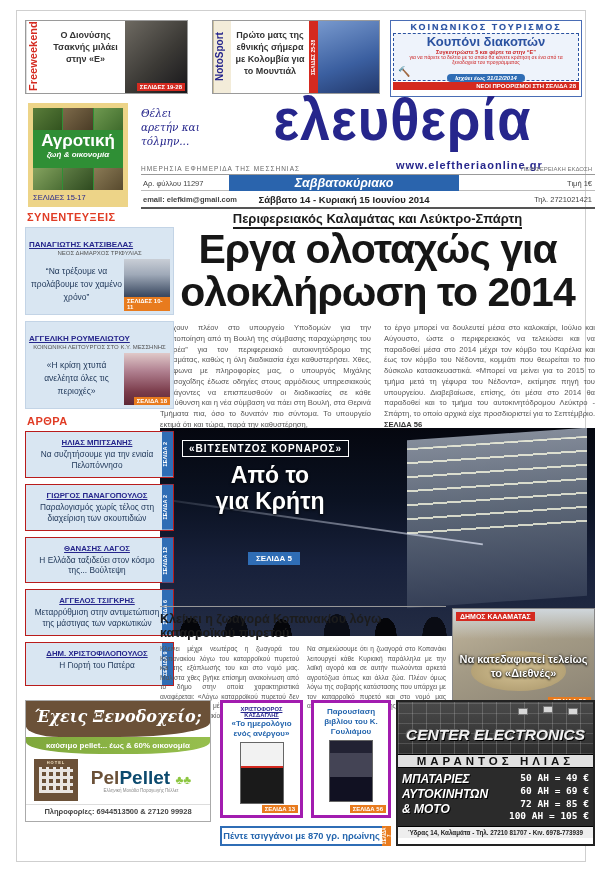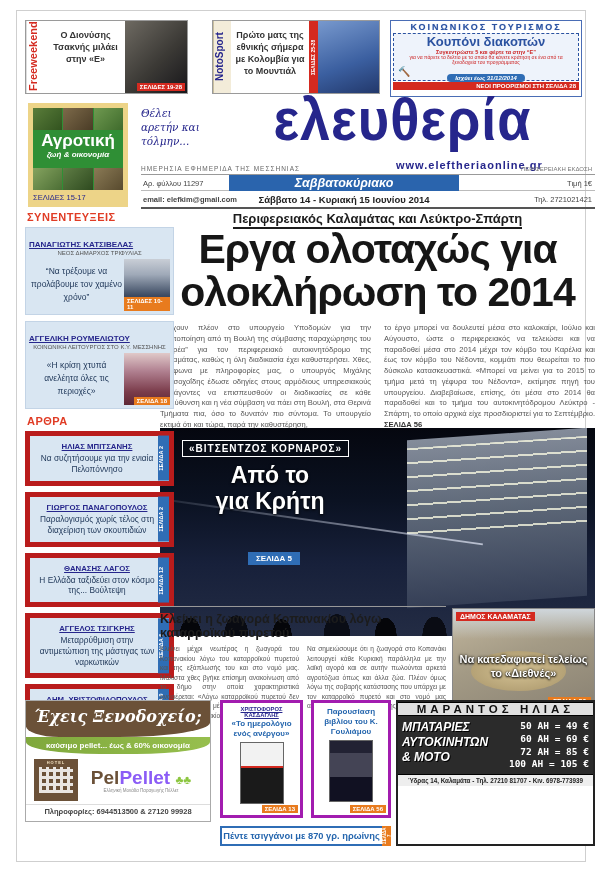--- a/index.html
+++ b/index.html
@@ -84,21 +84,21 @@
   .side-head { color:#e03c25; font-weight:bold; font-size:11px; letter-spacing:.5px; margin:2px 0 4px 2px; }
   .intv { position:relative; background:#d9e6f2; border:1px solid #c3d4e6; margin-bottom:6px; padding:4px 3px 3px 3px; }
   .intv-name { text-align:left; font-size:8px; font-weight:bold; color:#26268c; text-decoration:underline;margin-top:8px; }
   .intv-role { text-align:center; font-size:6px; color:#555; line-height:1.2; margin:1px 0 2px 0; }
   .intv-flex { display:flex; }
   .intv-quote { flex:1; font-size:8.5px; color:#1d3557; text-align:center; line-height:1.5; padding-top:6px; }
   .intv-photo { position:relative; width:46px; height:52px; }
   .p1 { background:linear-gradient(180deg,#c9ced6 0%,#9fa9b8 30%,#3d4b63 70%,#2b3850 100%); }
   .p2 { background:linear-gradient(180deg,#e0c9c9 0%,#b08090 35%,#7a3b4a 75%,#5e2836 100%); }
   .intv-page { position:absolute; right:0px; bottom:0px; background:#e87b1e; color:#fff; font-size:6px; font-weight:bold; padding:1px 3px; }
-  .art { position:relative; background:#d9e6f2; border:5px solid #b91c1c; margin-bottom:6px; padding:6px 13px 6px 8px; min-height:44px; }
+  .art { position:relative; background:#d9e6f2; border:1px solid #b91c1c; margin-bottom:6px; padding:6px 13px 6px 8px; min-height:44px; }
   .art-author { text-align:center; font-size:7.8px; font-weight:bold; color:#26268c; text-decoration:underline; margin-bottom:2px; }
   .art-title { text-align:center; font-size:8.3px; color:#1d3557; line-height:1.3; }
   .art-tab { position:absolute; right:0; top:0; bottom:0; width:11px; background:#2f6db5; color:#fff; font-size:5.5px; font-weight:bold; writing-mode:vertical-rl; transform:rotate(180deg); text-align:center; }
 
   
   .zoagora { position:absolute; left:160px; top:612px; width:286px; }
   .zoa-title { font-size:12.5px; font-weight:bold; color:#1c1c1c; margin-bottom:4px; }
   .zoa-cols { display:flex; gap:8px; }
   .zoa-col { flex:1; font-size:6.6px; color:#555; text-align:justify; line-height:1.45; }
   .zoa-rule { position:absolute; left:0px; top:-6px; width:286px; border-top:1px solid #999; }
@@ -118,21 +118,21 @@
   .pellet-green { height:17px; background:linear-gradient(95deg,#7fa83c,#97bf4e); color:#fff; font-size:8px; font-weight:bold; text-align:center; line-height:17px; border-radius:0 0 40% 40%/0 0 70% 70%; }
   .pellet-mid { display:flex; align-items:center; padding:4px 6px 2px 8px; height:50px; }
   .hotel { position:relative; width:44px; height:42px; background:#6b5138; }
   .hotel-sign { position:absolute; top:1px; left:0; right:0; text-align:center; color:#f3e2c0; font-size:4px; font-weight:bold; letter-spacing:1px; }
   .hotel-win { position:absolute; left:5px; top:8px; width:34px; height:26px;
       background:repeating-linear-gradient(0deg,#fff 0 3px, transparent 3px 7px),
       repeating-linear-gradient(90deg,#fff 0 3px, transparent 3px 7px);
       background-blend-mode:multiply; opacity:.85; -webkit-mask:linear-gradient(#000,#000); }
   .brand { flex:1; text-align:center; }
   .brand-line { font-size:19px; font-weight:bold; line-height:1; }
-  .brand-pel { color:#6b5138; } .brand-pellet { color:#8b5cf6; }
+  .brand-pel { color:#6b5138; } .brand-pellet { color:#0c4a6e; }
   .brand-sub { font-size:4.5px; color:#888; margin-top:1px; }
   .tree { color:#8cc63f; font-size:12px; }
   .pellet-info { text-align:center; font-size:7.5px; font-weight:bold; color:#444; border-top:1px solid #ddd; padding-top:2px; }
 
   
   .book { position:absolute; top:700px; height:118px; border:3px solid #a21caf; background:#fff; padding:3px; text-align:center; }
   .book1 { left:220px; width:83px; }
   .book2 { left:311px; width:80px; }
   .book-author { font-size:5.8px; font-weight:bold; color:#26268c; text-decoration:underline; }
   .book-title { font-size:8px; font-weight:bold; color:#2566ae; line-height:1.25; margin:1px 0 3px 0; }
@@ -357,20 +357,26 @@
     <div class="cover cover2"></div>
     <div class="book-page">ΣΕΛΙΔΑ 56</div>
   </div>
 
   <div class="strip">
     <div class="strip-text">Πέντε τσιγγάνοι με 870 γρ. ηρωίνης</div>
     <div class="strip-tab">ΣΕΛΙΔΑ 7</div>
   </div>
 
   <div class="elec">
+    <div class="elec-circuit">
+      <div class="chip" style="left:120px; top:6px;"></div>
+      <div class="chip" style="left:145px; top:4px;"></div>
+      <div class="chip" style="left:170px; top:6px;"></div>
+      <div class="elec-brand">CENTER ELECTRONICS</div>
+    </div>
     <div class="elec-owner">ΜΑΡΑΝΤΟΣ ΗΛΙΑΣ</div>
     <div class="elec-mid">
       <div class="elec-prod">
         <span style="display:block">ΜΠΑΤΑΡΙΕΣ</span>
         <span style="display:block">ΑΥΤΟΚΙΝΗΤΩΝ</span>
         <span style="display:block">&amp; ΜΟΤΟ</span>
       </div>
       <div class="elec-prices">
         <div>50 AH = 49 €</div>
         <div>60 AH = 69 €</div>

